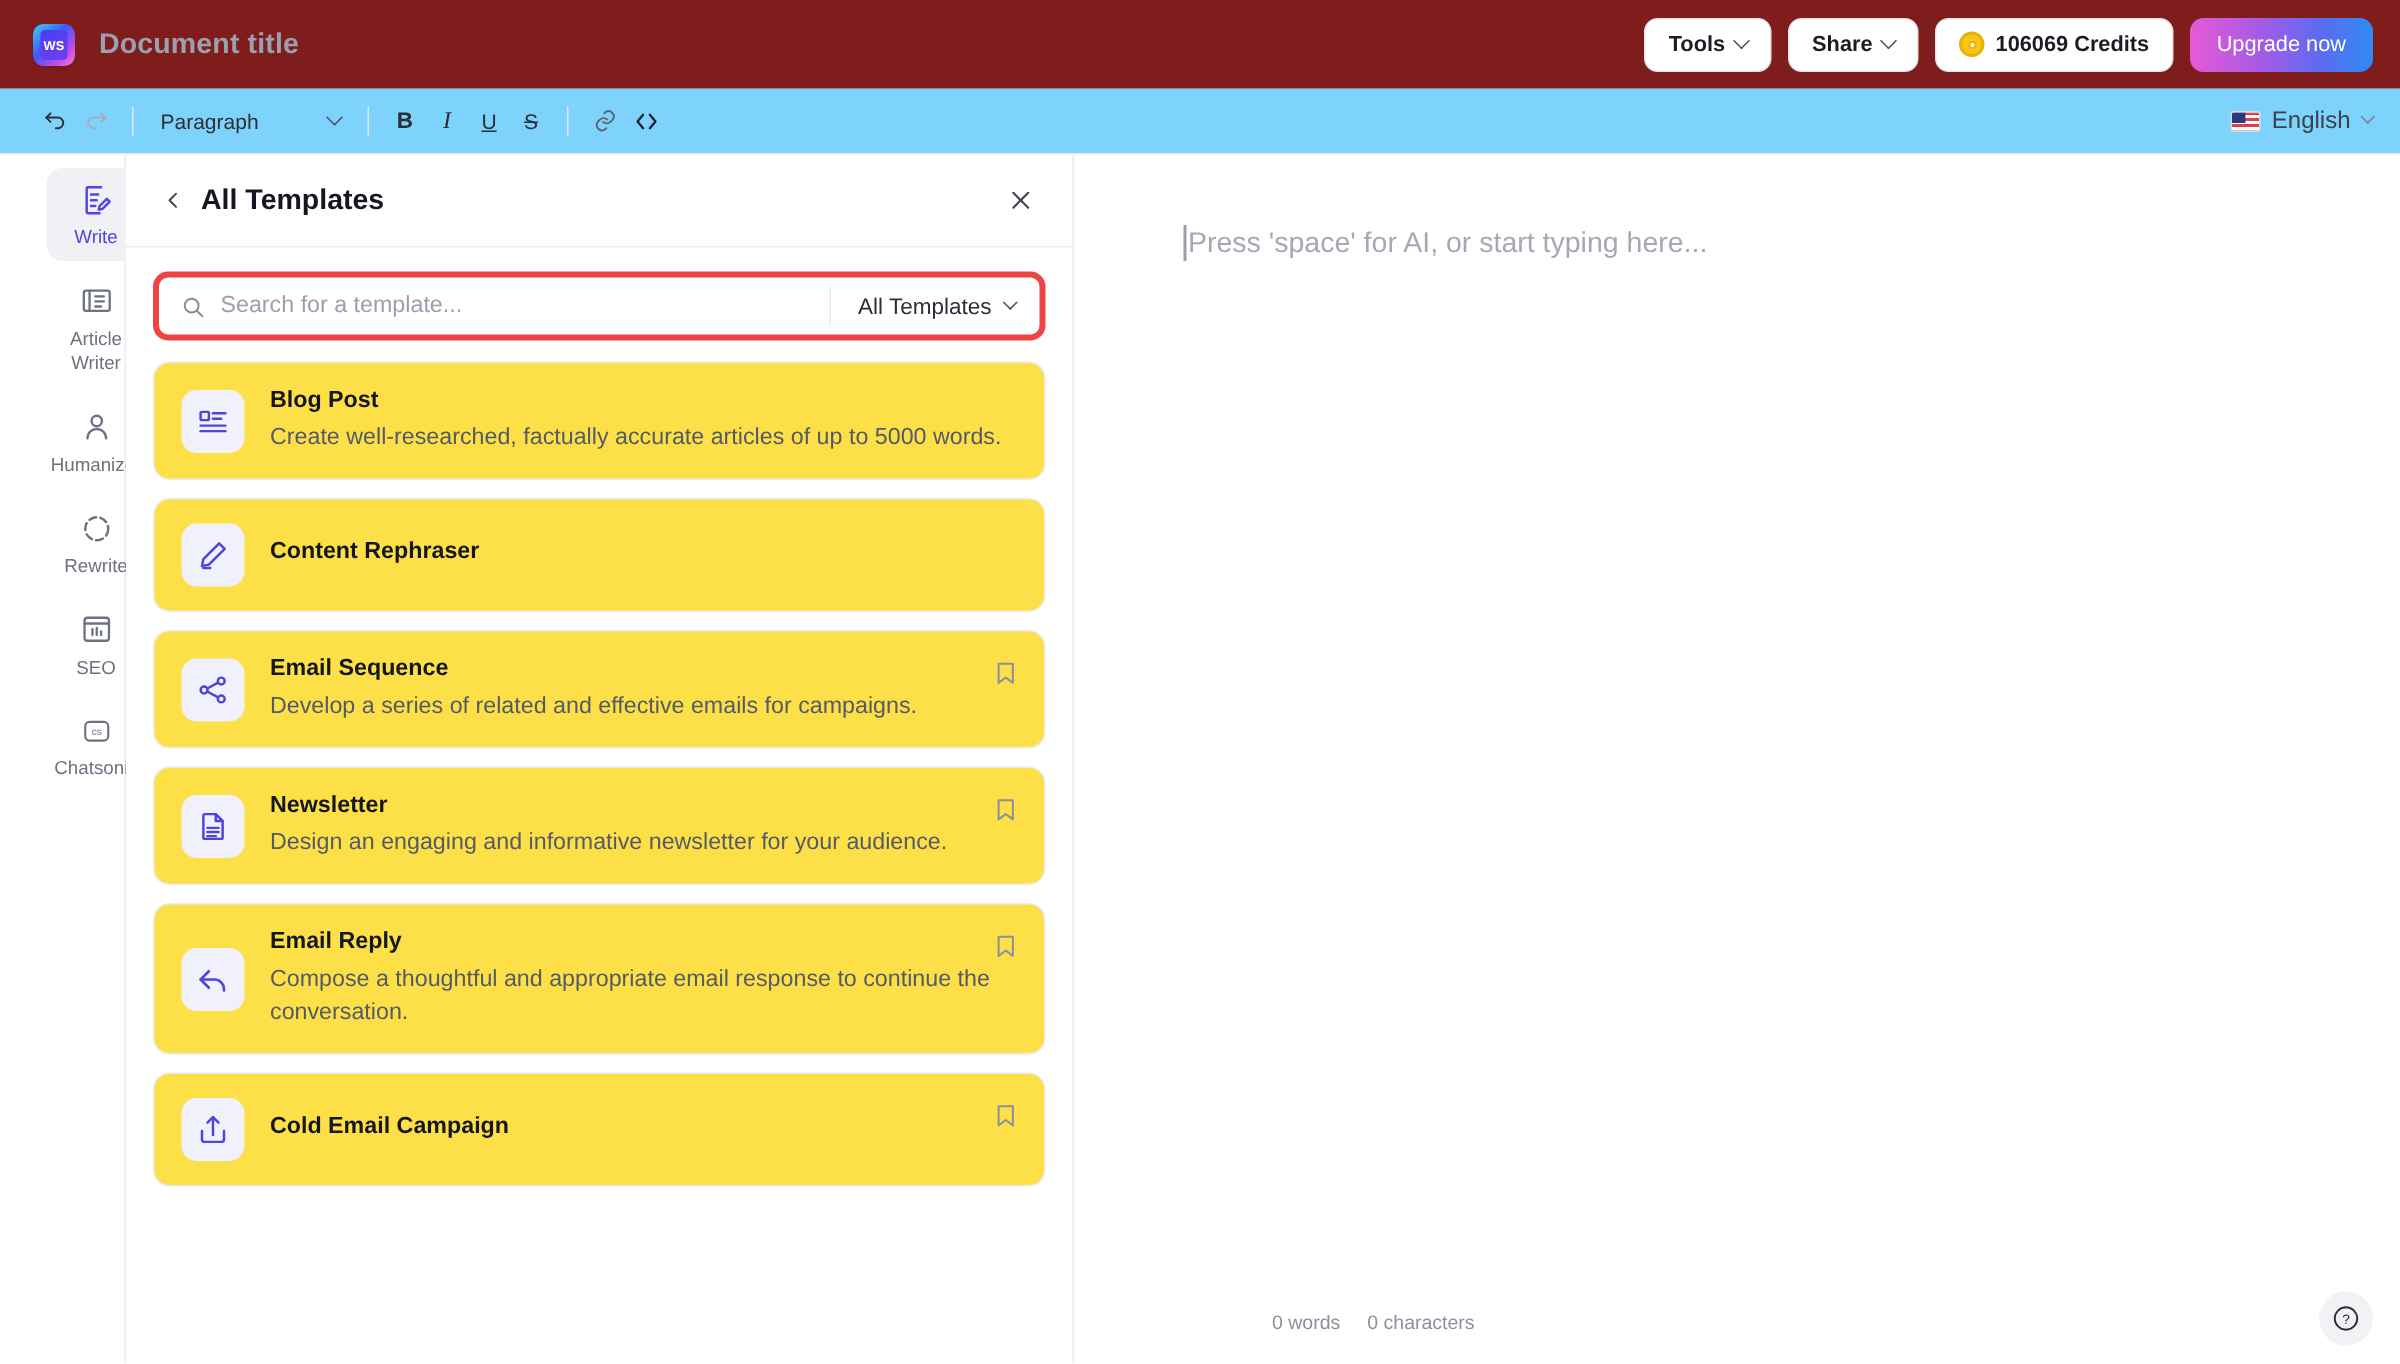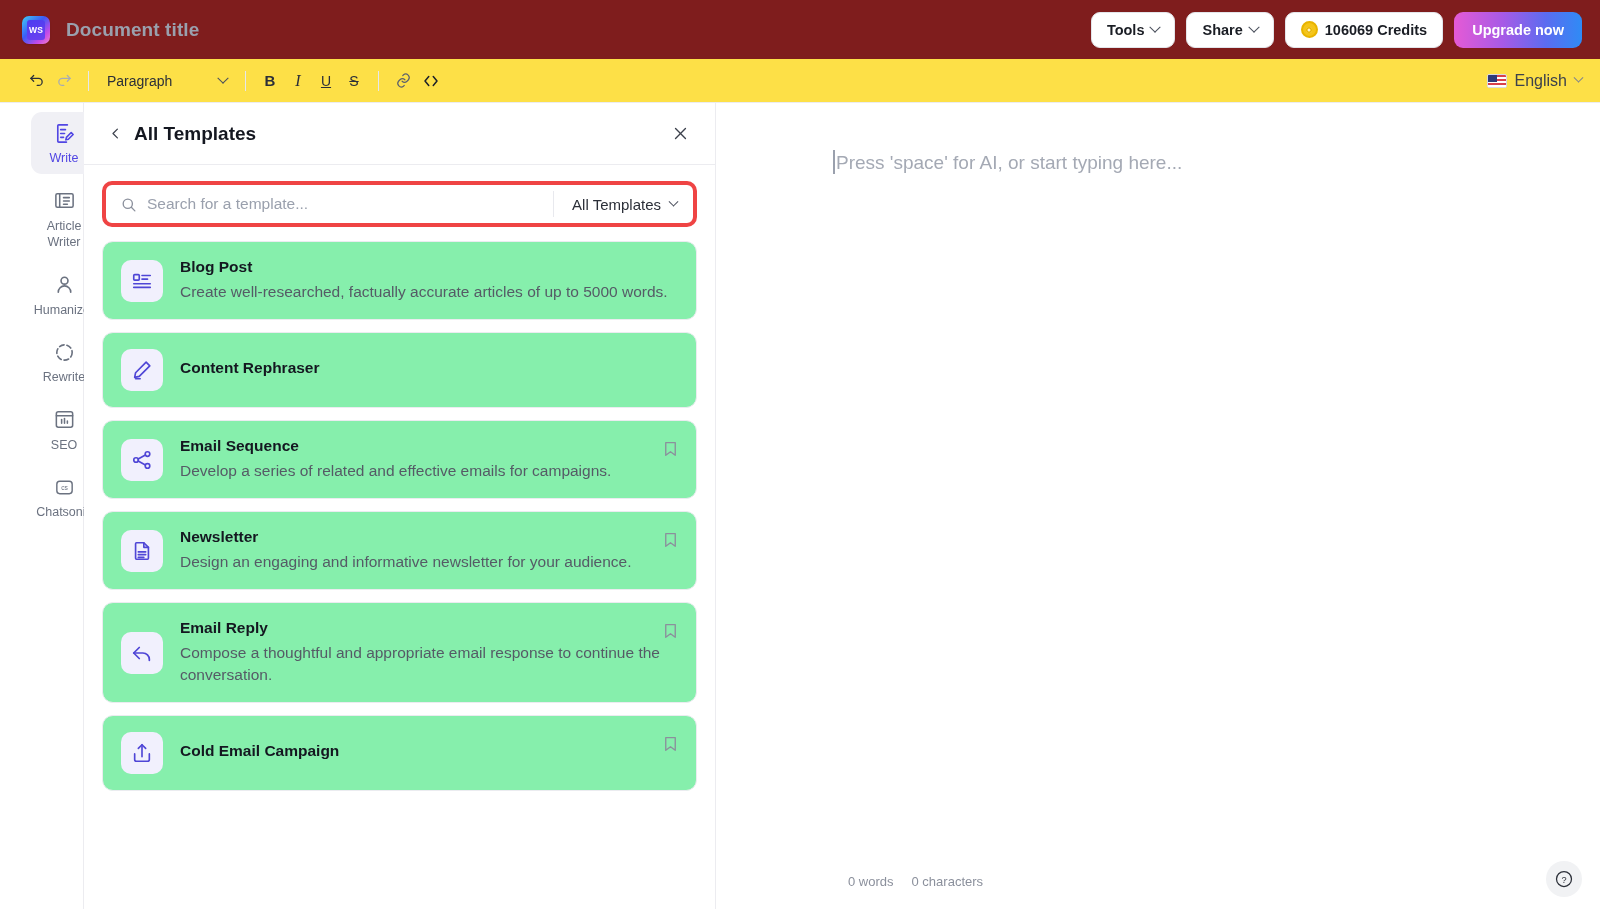--- a/index.html
+++ b/index.html
@@ -55,29 +55,29 @@
   }
   .coin {
     width: 17px; height: 17px; border-radius: 50%;
     background: #f5c518; border: 2px solid #e8b400;
     display:flex; align-items:center; justify-content:center; flex:0 0 auto;
   }
   .coin::after { content:""; width:6px; height:6px; border-radius:50%; background:#fff3c4; box-shadow: 0 0 0 1.5px #e8b400 inset; }
   .btn-upgrade {
     height: 36px; padding: 0 18px; border: none; border-radius: 9px;
     background: linear-gradient(90deg,#e55ad5 0%,#a75ae6 38%,#5b6cf0 72%,#2f8bf5 100%);
-    color: #fff; font-size: 14.5px; font-weight: 700;
+    color: #fff; font-size: 14.5px; font-weight: 400;
     display:flex; align-items:center; cursor: pointer; font-family: inherit;
   }
 
   
   .toolbar {
     height: 44px; display: flex; align-items: center;
     padding: 0 18px 0 22px; border-bottom: 1px solid #ececf0;
-    background: #fde047;
+    background: #7dd3fc;
   }
   .tb-icon {
     width: 28px; height: 28px; border-radius: 6px;
     display:flex; align-items:center; justify-content:center;
     cursor:pointer; color:#2b2f38; font-size: 15px;
   }
   .tb-sep { width:1px; height:20px; background:#e6e7ec; margin: 0 10px; }
   .para-select {
     display:flex; align-items:center; justify-content:space-between;
     width: 136px; height:28px; padding: 0 8px;
@@ -156,21 +156,21 @@
   }
 
   .cards {
     flex: 1; overflow-y: auto; padding: 4px 18px 0 18px;
     scrollbar-width: thin;
   }
   .cards::-webkit-scrollbar { width: 6px; }
   .cards::-webkit-scrollbar-thumb { background:#d9dbe1; border-radius:3px; }
 
   .card {
-    border: 1px solid #ebecf0; border-radius: 11px; background:#86efac;
+    border: 1px solid #ebecf0; border-radius: 11px; background:#fde047;
     padding: 16px 18px; margin-bottom: 12px;
     display:flex; align-items:center; gap: 17px; cursor:pointer;
     position: relative;
   }
   .card-icon {
     width: 42px; height: 42px; border-radius: 10px; flex:0 0 auto;
     background:#f1f0fd; display:flex; align-items:center; justify-content:center;
     color:#4f46d6;
   }
   .card-body { flex:1; min-width:0; padding-right: 8px;}
@@ -182,21 +182,21 @@
     display:flex; align-items:center; justify-content:center;
   }
 
   
   .editor {
     flex:1; position:relative; background:#fff;
     display:flex; flex-direction:column;
   }
   .editor-body { flex:1; padding: 46px 0 0 0; }
   .editor-placeholder {
-    position:relative; margin-left: 120px; max-width: 760px;
+    position:relative; margin-left: 76px; max-width: 760px;
     font-size: 19px; color:#a4a9b4; line-height:1.5;
   }
   .caret {
     position:absolute; left:-3px; top:1px; width:1.5px; height:24px;
     background:#9aa0ad;
   }
   .editor-footer {
     height: 56px; display:flex; align-items:center;
     padding-left: 132px; gap: 18px;
   }

